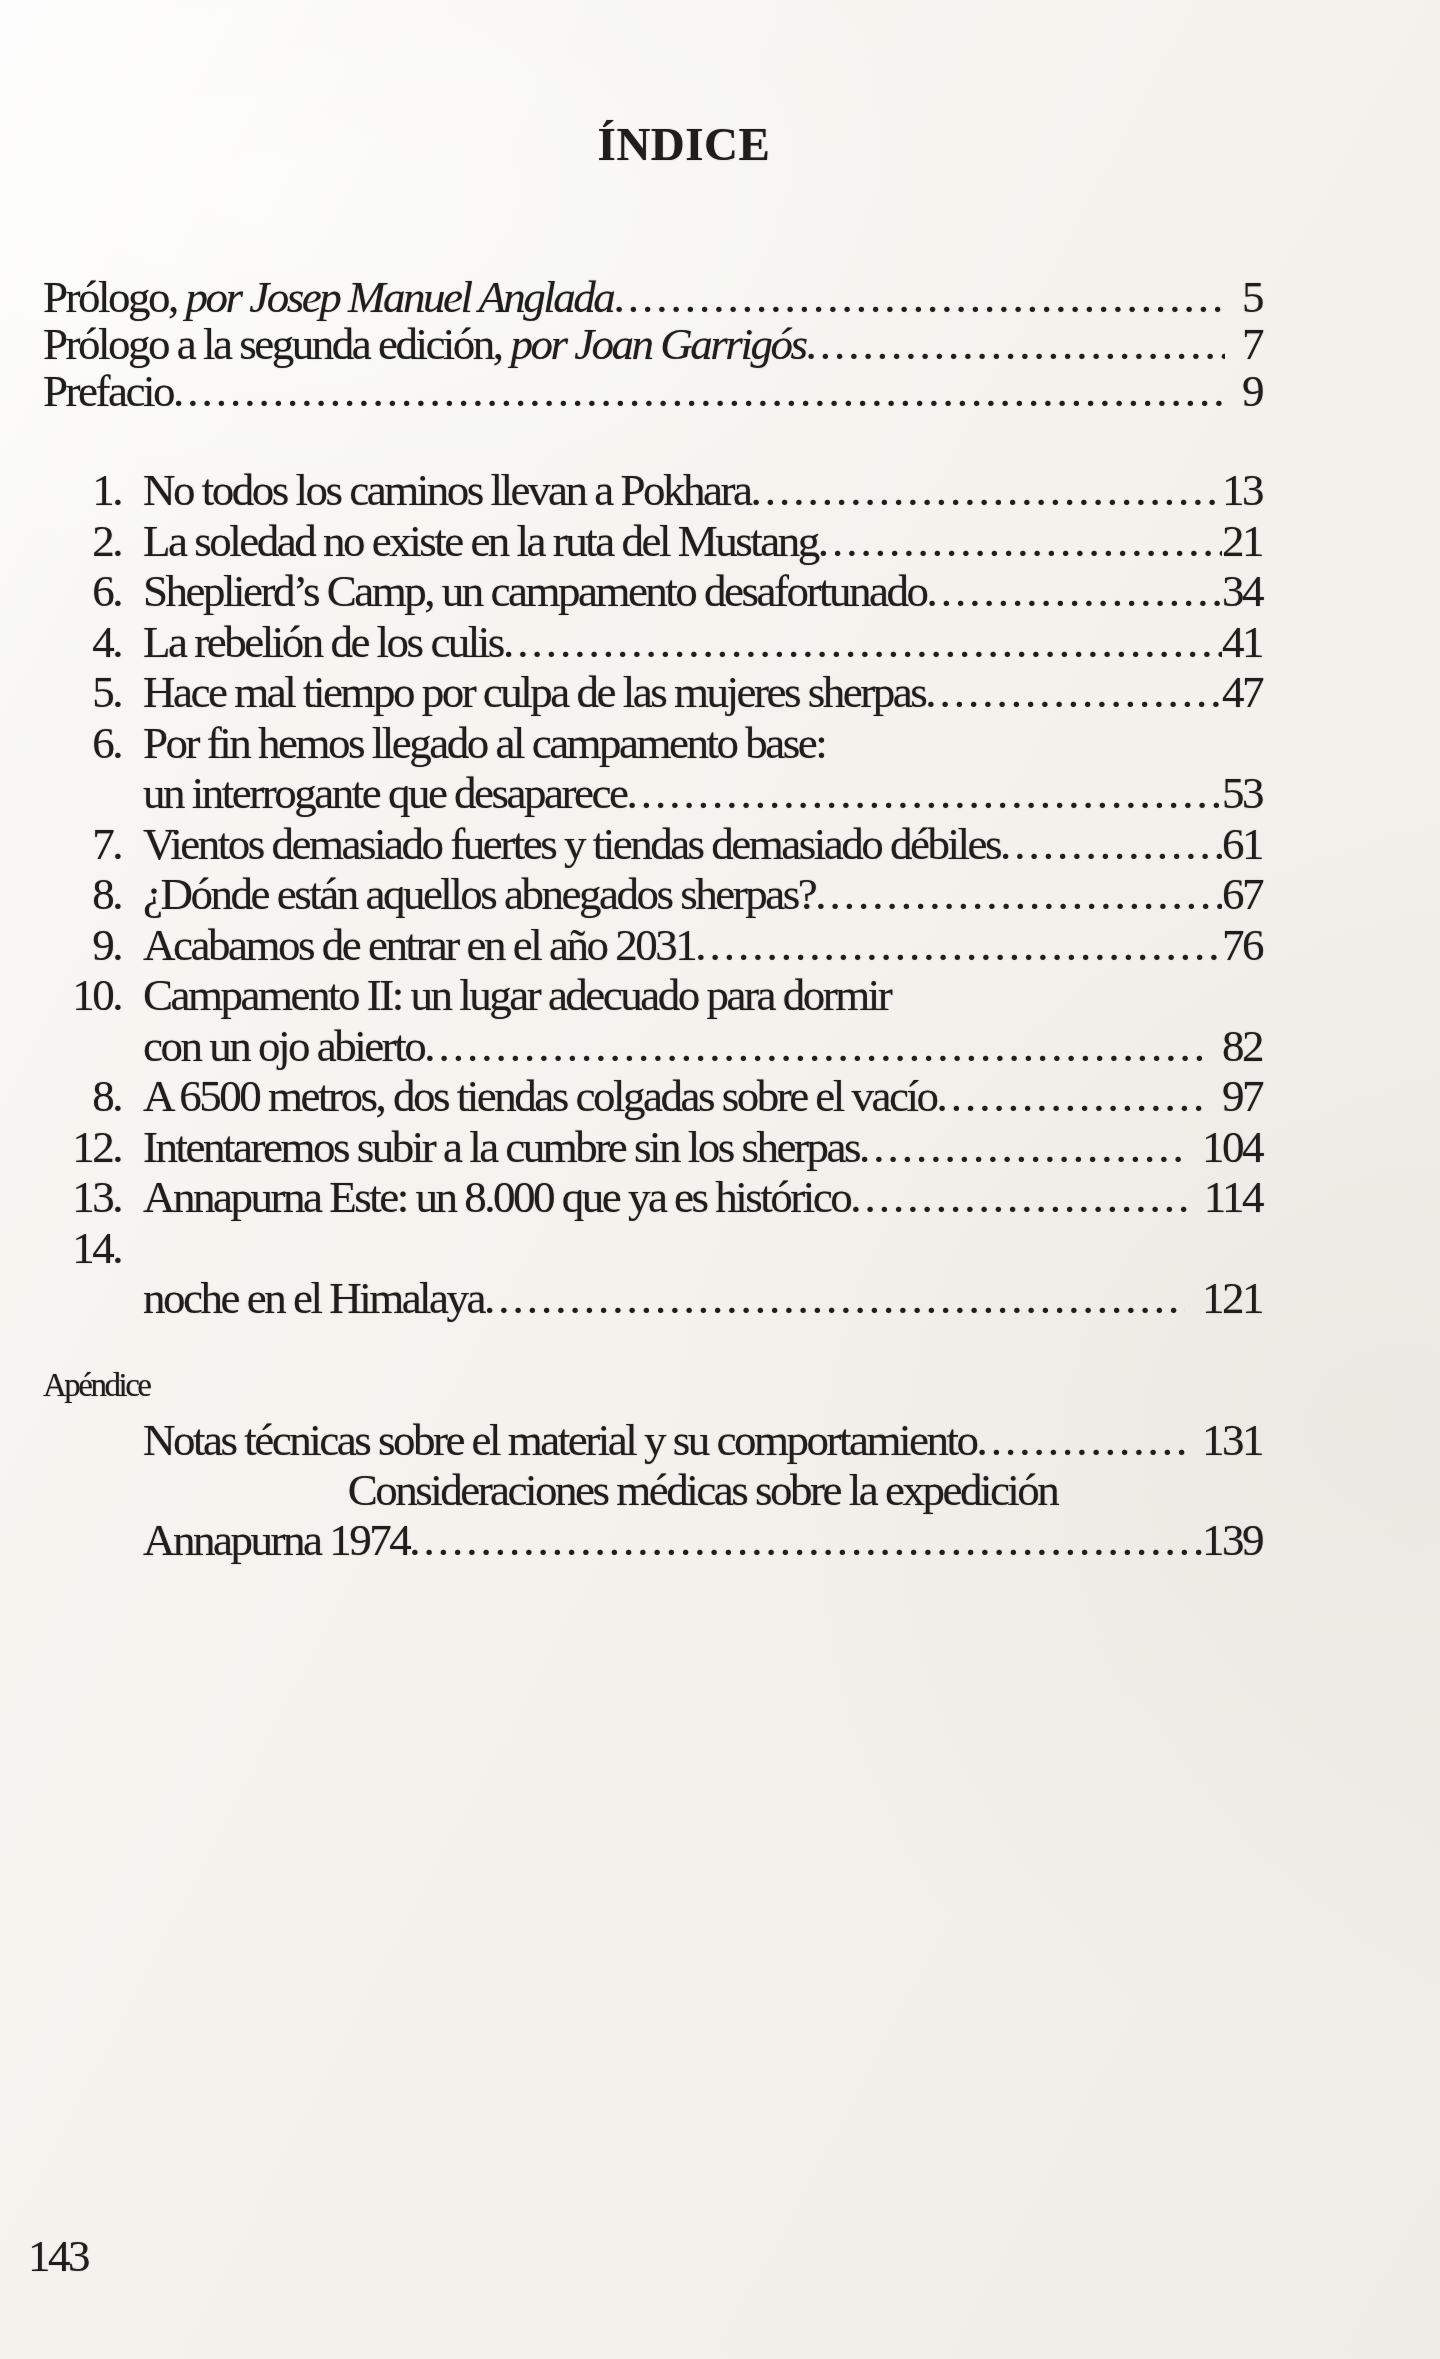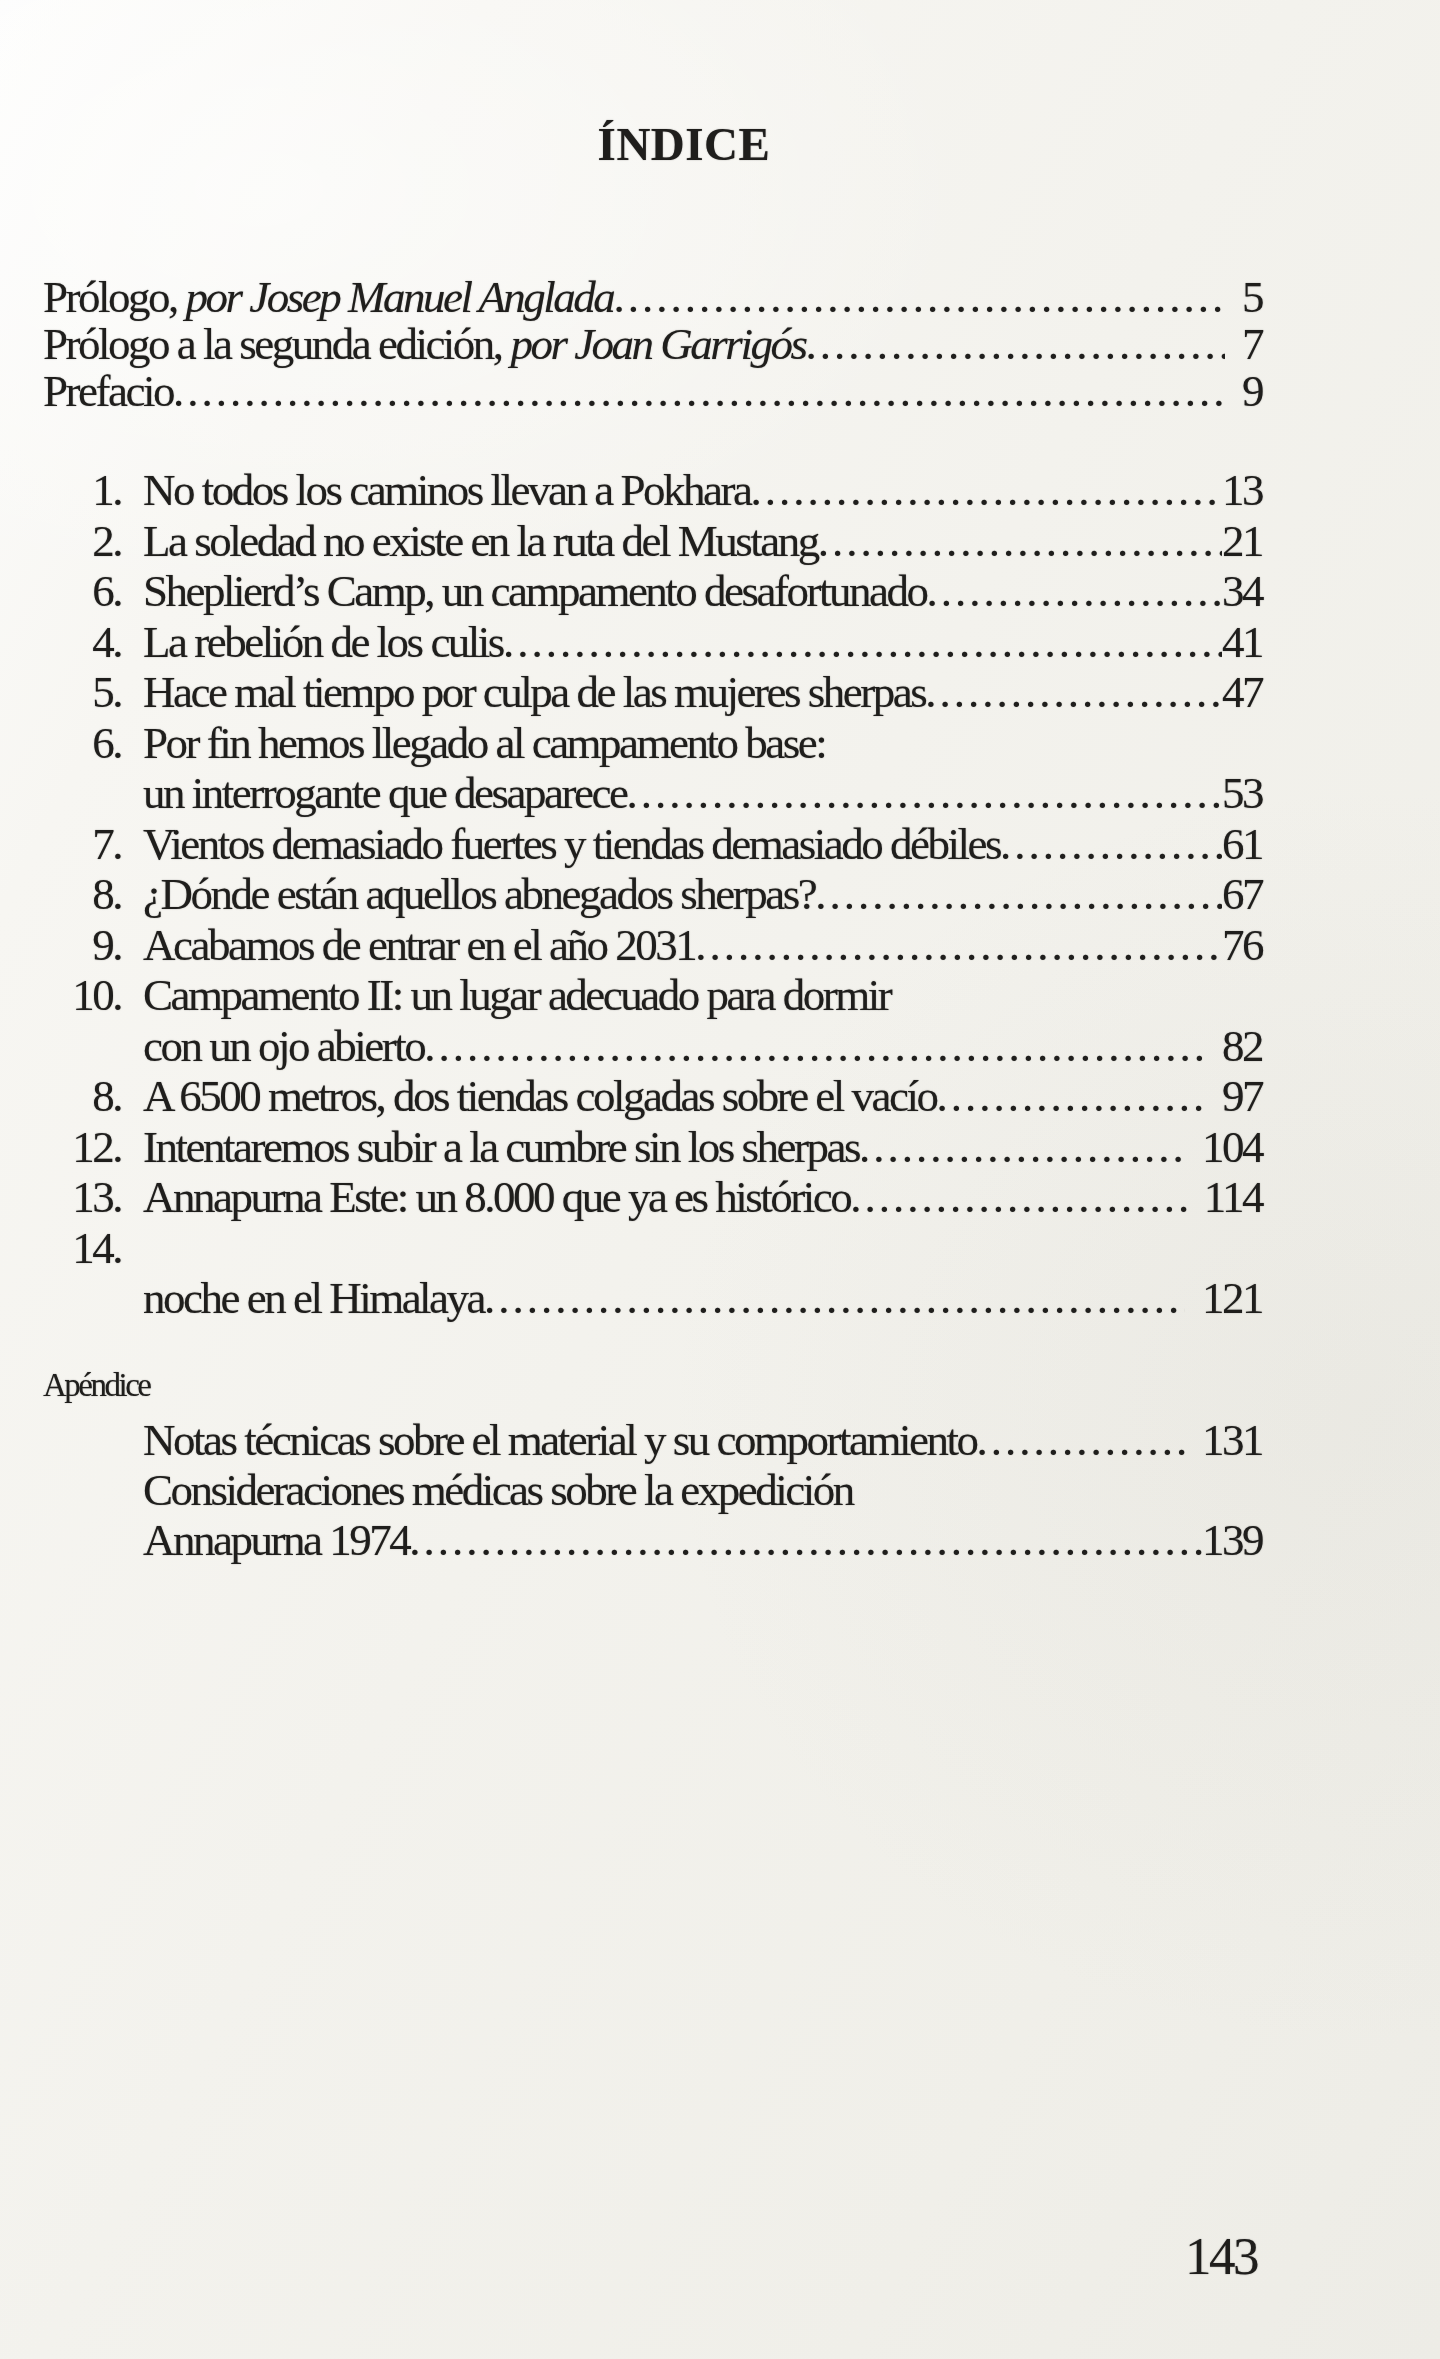--- a/index.html
+++ b/index.html
@@ -25,41 +25,41 @@
     font-weight:700;margin:0;
   }
   .block{position:absolute;left:43px;width:1219px;}
   .front-matter{top:274px;}
   .front-matter .row{height:47px;line-height:47px;}
   .chapters{top:465px;}
   .chapters .row{height:50.5px;line-height:50.5px;}
   .appendix{top:1362px;}
   .appendix-heading{height:47px;line-height:47px;font-size:33px;}
   .appendix-items{margin-top:6px;}
-  .appendix-items .row{height:50px;line-height:50px;}
+  .appendix-items .row{height:50px;line-height:50px;justify-content:center;}
   .row{
     display:flex;align-items:baseline;white-space:nowrap;
     font-size:45px;
   }
   .num{
     flex:none;width:100px;text-align:right;padding-right:22px;box-sizing:border-box;
   }
   .entry-text{flex:none;}
   .italic{font-style:italic;}
   .dots{
     flex:1 1 auto;overflow:hidden;letter-spacing:3px;text-shadow:0 0 1px rgba(25,24,22,0.45);
   }
   .dots::after{
     content:"..................................................................................................................";
   }
   .pageno{flex:none;text-align:right;}
   .pageno.gap{margin-left:17px;}
   .folio{
-    position:absolute;top:2233px;left:38px;width:1219px;text-align:right;
-    font-size:53px;line-height:47px;
+    position:absolute;top:2233px;left:28px;width:1219px;
+    font-size:45px;line-height:47px;
   }
 </style>
 </head>
 <body>
 
 <div class="paper-sheen"></div>
 
 <h1 class="title txt">ÍNDICE</h1>
 
 <section class="block front-matter txt">

